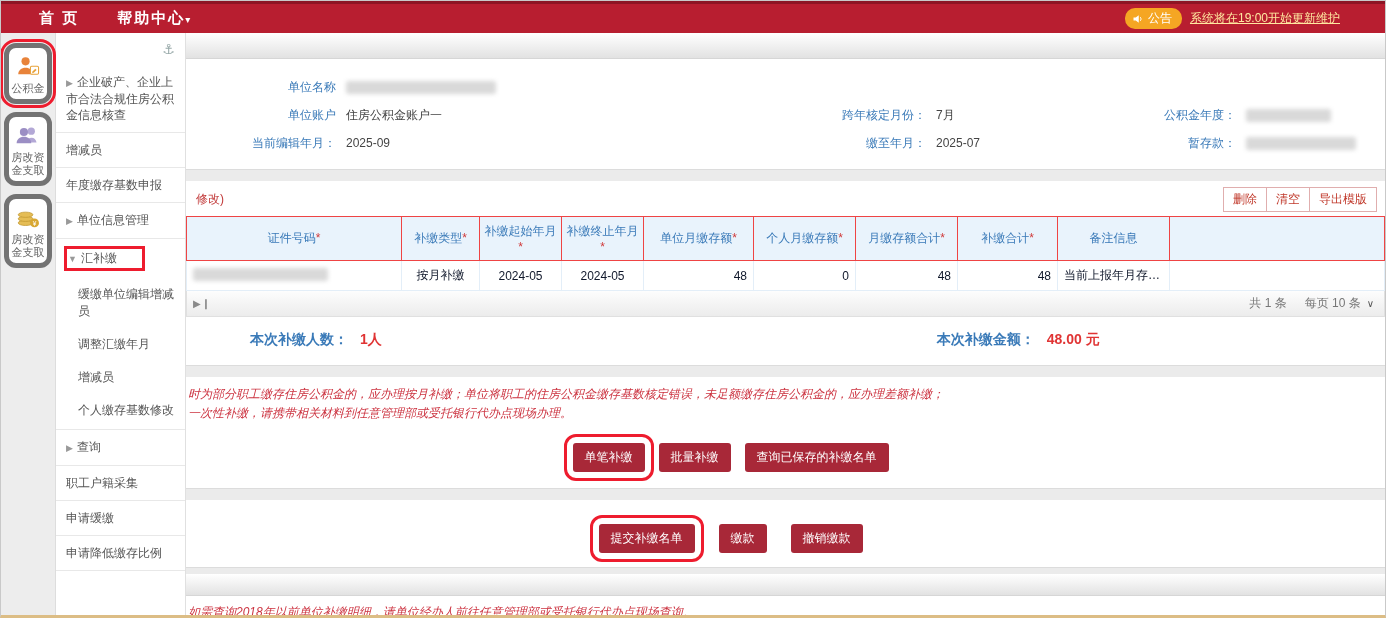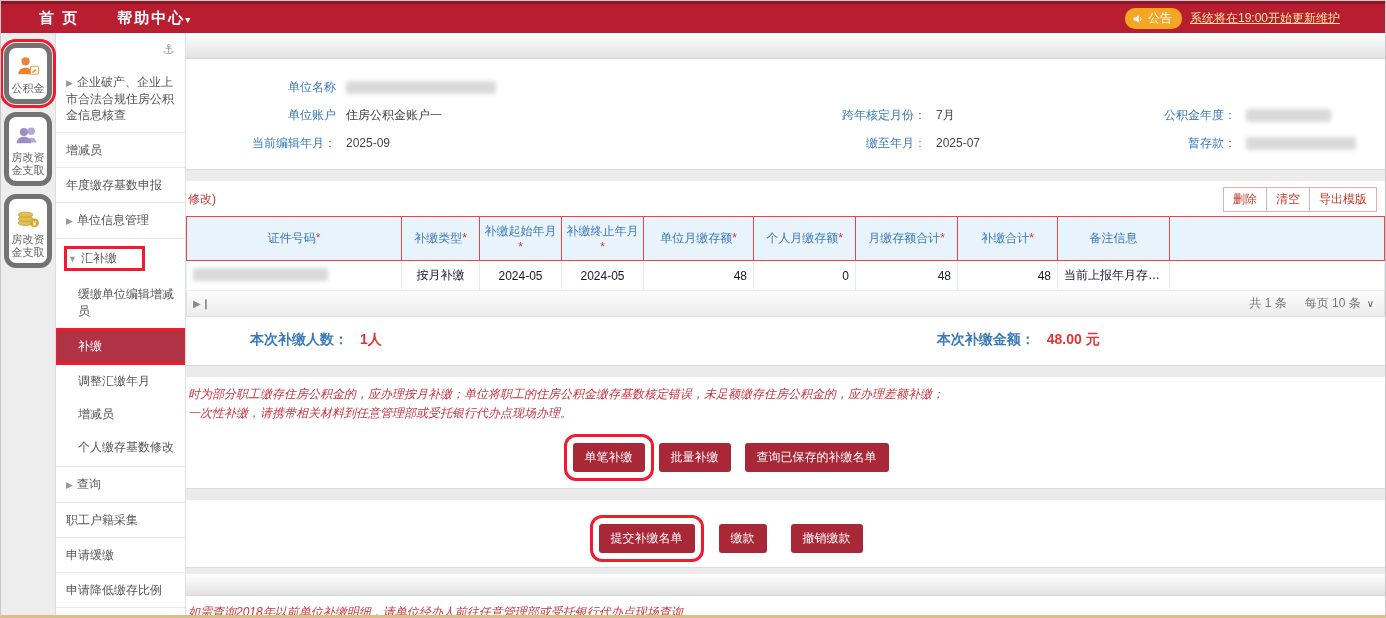--- a/index.html
+++ b/index.html
@@ -48,21 +48,21 @@
   .u-cell { display:flex; align-items:center; }
   .u-c1 { width:620px; } .u-c2 { width:330px; } .u-c3 { flex:1; }
   .u-label { color:#3a7ab8; width:150px; text-align:right; margin-right:10px; flex:none; }
   .u-label2 { color:#3a7ab8; width:120px; text-align:right; margin-right:10px; flex:none; }
   .u-label3 { color:#3a7ab8; width:100px; text-align:right; margin-right:10px; flex:none; }
   .u-value { color:#444; }
   .blur-box { display:inline-block; height:13px; background:#d9d9d9; border-radius:2px; filter:blur(2px); }
 
   
   .g1-top { display:flex; align-items:center; padding:6px 8px 4px 2px; }
-  .red-cut { color:#c23a3a; font-size:12px; }
+  .red-cut { color:#c23a3a; font-size:12px;margin-left:8px; }
   .g1-toolbar { margin-left:auto; display:flex; }
   .tbtn { border:1px solid #e0aeae; background:#fff; color:#c0392b; padding:3px 9px; margin-left:-1px; cursor:pointer; font-size:12px; }
   table.grid { border-collapse:collapse; width:100%; table-layout:fixed; }
   .grid th { background:#e9f3fc; color:#3a7ab8; font-weight:normal; border:1px solid #ef4444; padding:6px 4px; }
   .grid th .req { color:#d03a3a; }
   .grid td { border:1px solid #e3eef8; padding:6px 6px; color:#0f172a; background:#fff; }
   .num { text-align:right; }
   .pager { height:26px; background:linear-gradient(#fdfdfd,#ececec); border:1px solid #e0e0e0; border-top:none; display:flex; align-items:center; padding:0 10px 0 6px; color:#777; }
   .pager .p-icons { color:#8a8a8a; font-size:10px; letter-spacing:1px; cursor:pointer; }
   .pager .p-right { margin-left:auto; display:flex; align-items:center; gap:18px; }
@@ -140,21 +140,20 @@
 
     <div class="sidebar">
       <span class="pin">⚓</span>
       <div class="menu">
         <div class="m-item"><span class="arrow">▶</span><span>企业破产、企业上市合法合规住房公积金信息核查</span></div>
         <div class="m-item"><span>增减员</span></div>
         <div class="m-item"><span>年度缴存基数申报</span></div>
         <div class="m-item"><span class="arrow">▶</span><span>单位信息管理</span></div>
         <div class="m-item m-group-open"><span class="annot-menu" style="display:inline-block;padding:2px 26px 2px 2px;"><span class="arrow">▼</span><span>汇补缴</span></span></div>
         <div class="m-sub"><span>缓缴单位编辑增减员</span></div>
-        <div class="m-sub active annot-menu"><span>补缴</span></div>
         <div class="m-sub"><span>调整汇缴年月</span></div>
         <div class="m-sub"><span>增减员</span></div>
         <div class="m-sub" style="border-bottom:1px solid #e8e8e8;padding-bottom:10px;"><span>个人缴存基数修改</span></div>
         <div class="m-item"><span class="arrow">▶</span><span>查询</span></div>
         <div class="m-item"><span>职工户籍采集</span></div>
         <div class="m-item"><span>申请缓缴</span></div>
         <div class="m-item"><span>申请降低缴存比例</span></div>
       </div>
     </div>
 

